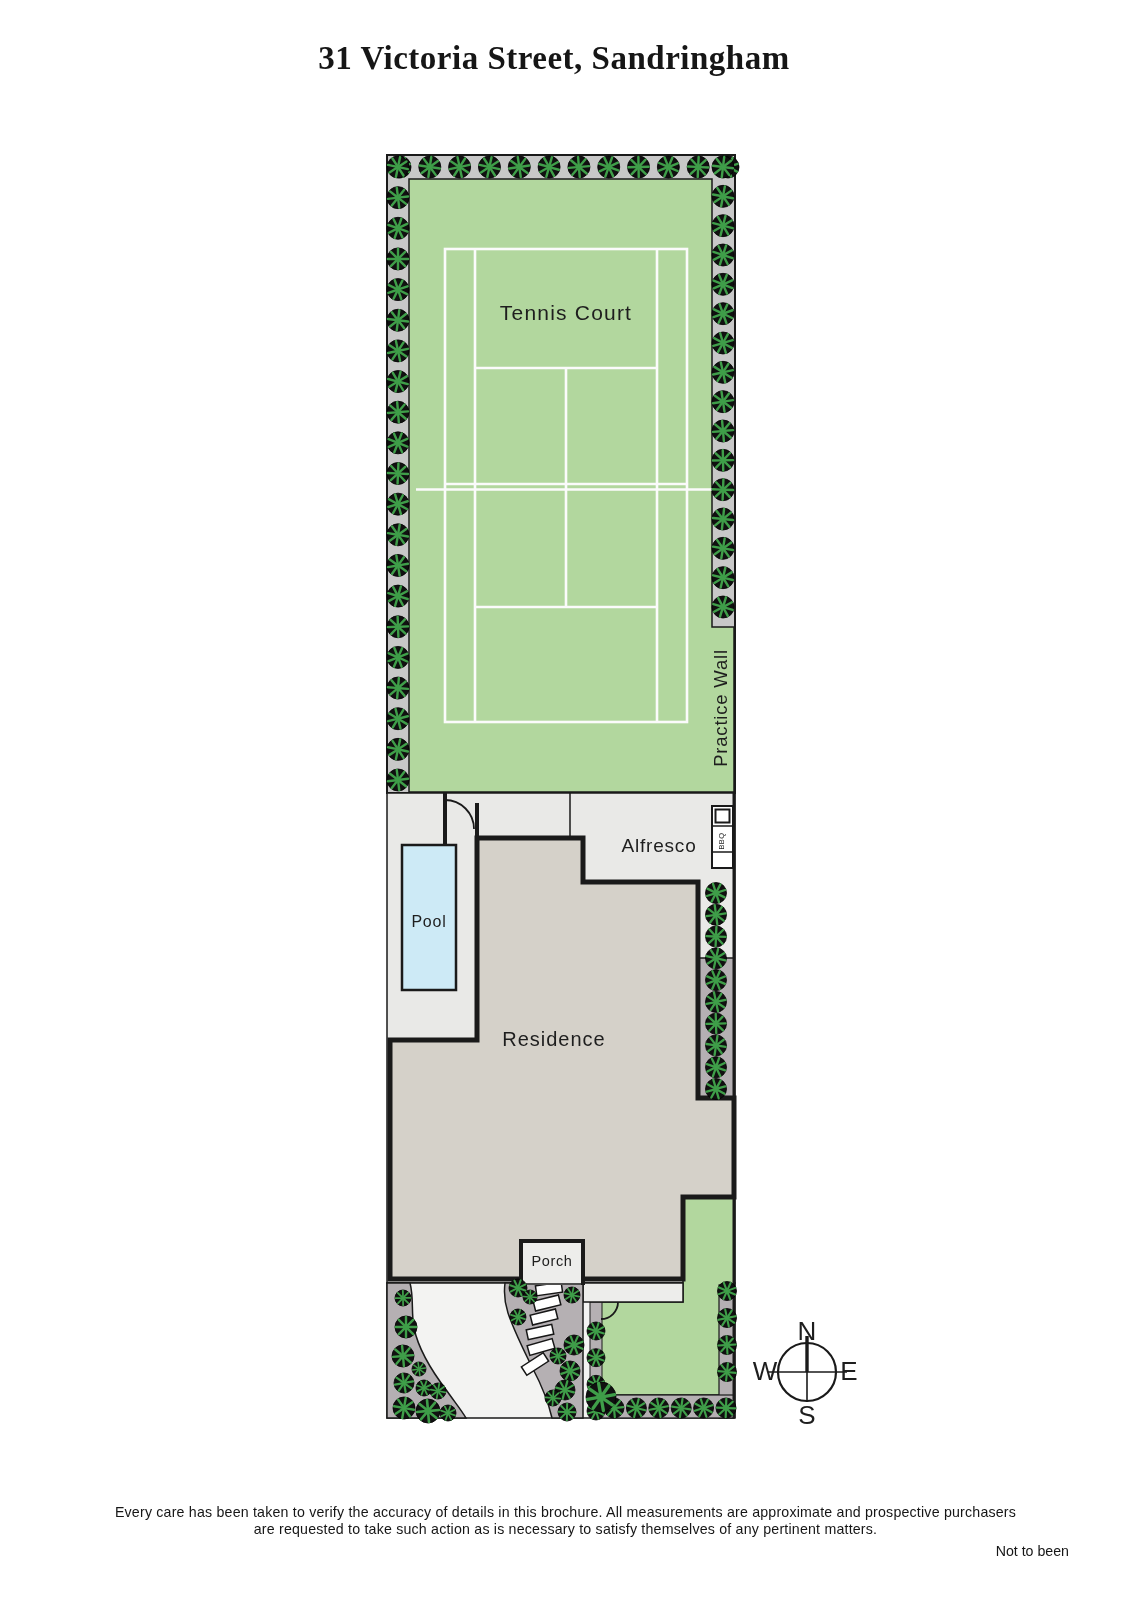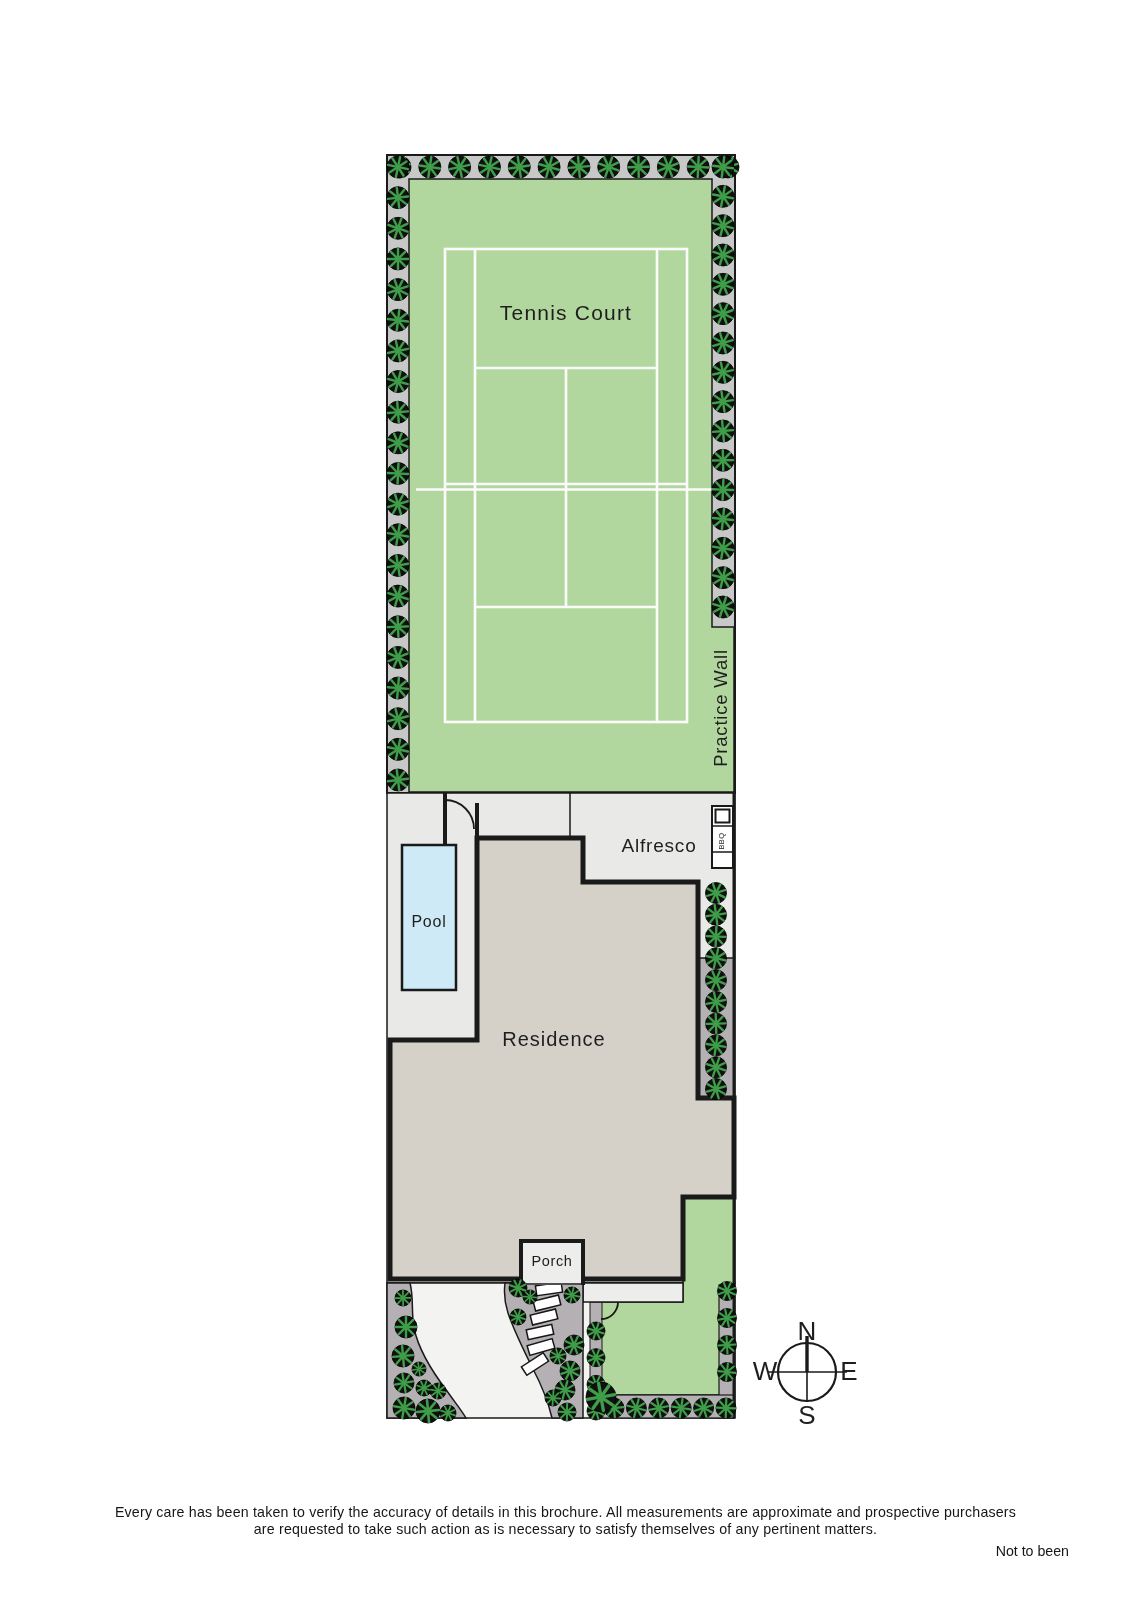--- a/index.html
+++ b/index.html
@@ -13,20 +13,21 @@
               font-size:14.2px;line-height:17px;letter-spacing:.2px;}
   .d1{top:1504px;} .d2{top:1521px;}
   .scale-note{position:absolute;top:1543px;right:62px;color:#161616;font-size:14.2px;}
   svg text{font-family:"Liberation Sans",sans-serif;fill:#1e1e1e;}
 </style>
 </head>
 <body>
 
 <div class="canvas">
 
+  <h1 class="page-title">31 Victoria Street, Sandringham</h1>
 
   <svg class="plan-svg" width="1131" height="1600" viewBox="0 0 1131 1600" xmlns="http://www.w3.org/2000/svg">
 
     <g>
       <rect x="387" y="155" width="348" height="638" stroke="#1a1a1a" stroke-width="2" fill="#c8c8c8"></rect>
       <polygon points="409,179 712,179 712,627 734,627 734,792 409,792" stroke="#1a1a1a" stroke-width="1.5" fill="#b2d79e"></polygon>
       <g stroke="#fbfbfb" stroke-width="2.6" fill="none">
         <rect x="445" y="249" width="242" height="473"></rect>
         <line x1="475" y1="249" x2="475" y2="722"></line>
         <line x1="657" y1="249" x2="657" y2="722"></line>

